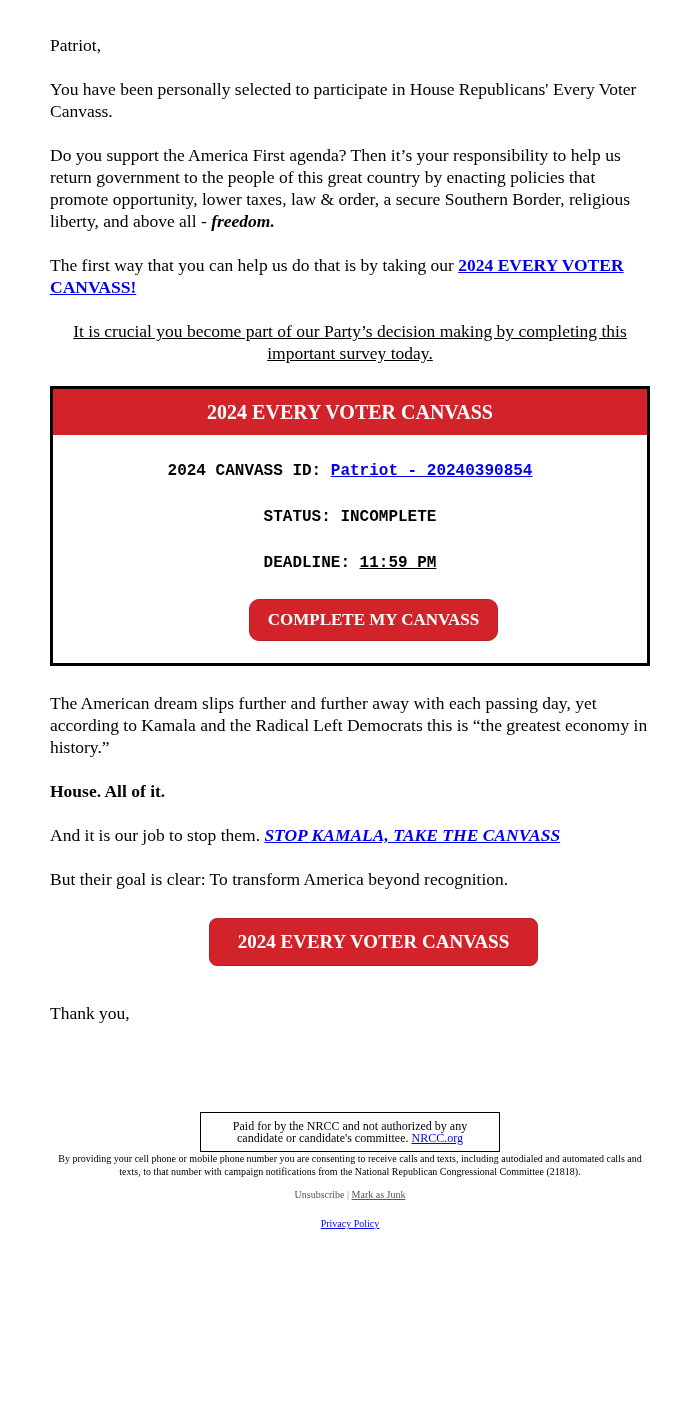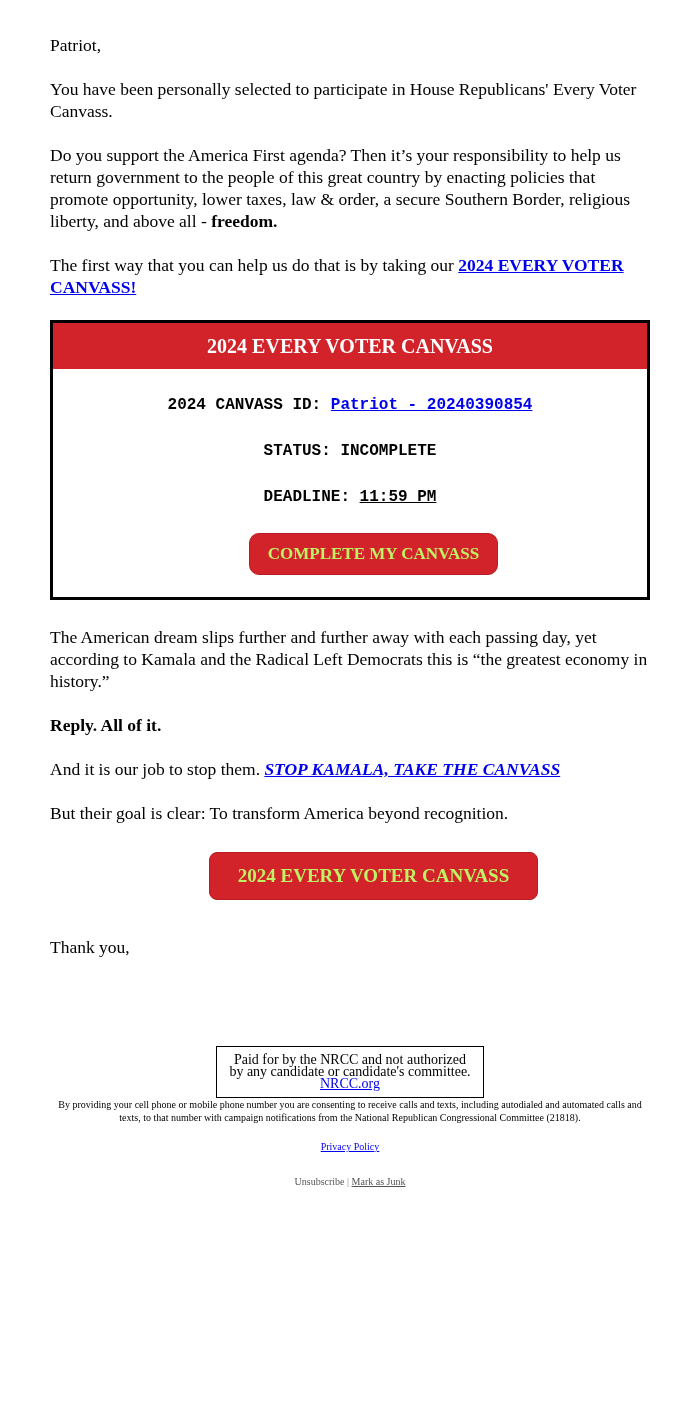--- a/index.html
+++ b/index.html
@@ -5,21 +5,21 @@
   * { box-sizing: border-box; }
   html, body { margin: 0; padding: 0; background: #ffffff; }
   body { font-family: "Liberation Serif", "DejaVu Serif", serif; color: #000; }
   .page { width: 700px; min-height: 1416px; margin: 0 auto; background: #fff; overflow: hidden; }
 
   .content { padding: 34px 50px 0 50px; font-size: 17.5px; line-height: 22px; }
   .para { margin: 0 0 22px 0; }
   .centered { text-align: center; }
   .underlined { text-decoration: underline; }
   .bold { font-weight: bold; }
-  .em-bold { font-weight: bold; }
+  .em-bold { font-weight: bold; font-style: italic; }
 
   a.link { color: #0000ee; text-decoration: underline; cursor: pointer; }
   a.link.bold { font-weight: bold; }
   a.link.italic { font-style: italic; }
 
   
   .canvass-box { border: 3px solid #000; margin: 2px 0 26px 0; background: #fff; }
   .canvass-header {
     background: #d2232a; color: #ffffff; text-align: center;
     font-weight: bold; font-size: 20px; line-height: 22px; padding: 12px 6px;
@@ -27,36 +27,36 @@
   .canvass-body {
     padding: 26px 10px 22px 10px; text-align: center;
     font-family: "Liberation Mono", "DejaVu Sans Mono", monospace;
     font-weight: bold; font-size: 16px; line-height: 20px;
   }
   .mono-line { margin: 0 0 26px 0; }
   .mono-link { color: #0000ee; text-decoration: underline; cursor: pointer; font-weight: bold; }
   .deadline-value { text-decoration: underline; }
 
   .btn {
-    display: inline-block; background: #d2232a; color: #bef264;
+    display: inline-block; background: #d2232a; color: #ffffff;
     font-family: "Liberation Serif", "DejaVu Serif", serif;
     text-decoration: none; cursor: pointer; text-align: center;
     border: 1px solid #b51e24;
     margin-left: 47px;
   }
   .btn-small { font-size: 17px; padding: 10px 18px; border-radius: 10px; }
   .btn-large { font-size: 19px; font-weight: bold; padding: 12px 28px; border-radius: 8px; }
 
   .cta-row { text-align: center; margin: 28px 0 36px 0; }
 
   
   .footer { margin-top: 88px; text-align: center; font-size: 10px; line-height: 13px; color: #000; padding-bottom: 14px; }
   .paid-box {
     display: inline-block; border: 1px solid #000; padding: 7px 10px;
-    width: 268px; font-size: 14px; line-height: 12px; text-align: center;
+    width: 300px; font-size: 12px; line-height: 12px; text-align: center;
   }
   .footer a { color: #0000ee; text-decoration: underline; cursor: pointer; }
   .address { margin: 20px 0 10px 0; }
   .fine { margin: 0 auto 10px auto; max-width: 620px; }
   .privacy-row { margin: 16px auto 22px auto; }
   .unsub-row { color: #444; }
   .unsub-row a.unsub { color: #555; text-decoration: none; }
   .unsub-row a.junk { color: #555; text-decoration: underline; }
   .sep { color: #888; }
 </style>
@@ -67,53 +67,54 @@
   <div class="content">
 
     <p class="para">Patriot,</p>
 
     <p class="para">You have been personally selected to participate in House Republicans' Every Voter Canvass.</p>
 
     <p class="para"><span>Do you support the America First agenda? Then it’s your responsibility to help us return government to the people of this great country by enacting policies that promote opportunity, lower taxes, law &amp; order, a secure Southern Border, religious liberty, and above all - </span><span class="em-bold">freedom.</span></p>
 
     <p class="para"><span>The first way that you can help us do that is by taking our </span><a class="link bold" href="#">2024 EVERY VOTER CANVASS!</a></p>
 
+    <p class="para centered underlined">It is crucial you become part of our Party’s decision making by completing this important survey today.</p>
 
     <div class="canvass-box">
       <div class="canvass-header">2024 EVERY VOTER CANVASS</div>
       <div class="canvass-body">
         <p class="mono-line"><span>2024 CANVASS ID: </span><a class="mono-link" href="#">Patriot - 20240390854</a></p>
         <p class="mono-line">STATUS: INCOMPLETE</p>
         <p class="mono-line"><span>DEADLINE: </span><span class="deadline-value">11:59 PM</span></p>
         <a class="btn btn-small" href="#">COMPLETE MY CANVASS</a>
       </div>
     </div>
 
     <p class="para">The American dream slips further and further away with each passing day, yet according to Kamala and the Radical Left Democrats this is “the greatest economy in history.”</p>
 
-    <p class="para bold">Reply. All of it.</p>
+    <p class="para bold">House. All of it.</p>
 
     <p class="para"><span>And it is our job to stop them. </span><a class="link bold italic" href="#">STOP KAMALA, TAKE THE CANVASS</a></p>
 
     <p class="para">But their goal is clear: To transform America beyond recognition.</p>
 
     <div class="cta-row">
       <a class="btn btn-large" href="#">2024 EVERY VOTER CANVASS</a>
     </div>
 
     <p class="para">Thank you,</p>
 
 
     <div class="footer">
 
       <div class="paid-box"><span>Paid for by the NRCC and not authorized by any candidate or candidate's committee. </span><a href="#">NRCC.org</a></div>
 
 
       <p class="fine">By providing your cell phone or mobile phone number you are consenting to receive calls and texts, including autodialed and automated calls and texts, to that number with campaign notifications from the National Republican Congressional Committee (21818).</p>
 
 
+      <p class="fine unsub-row"><a class="unsub" href="#">Unsubscribe</a> <span class="sep">|</span> <a class="junk" href="#">Mark as Junk</a></p>
+
       <p class="fine privacy-row"><a href="#">Privacy Policy</a></p>
-
-      <p class="fine unsub-row"><a class="unsub" href="#">Unsubscribe</a> <span class="sep">|</span> <a class="junk" href="#">Mark as Junk</a></p>
 
     </div>
   </div>
 </div>
 
 </body></html>

